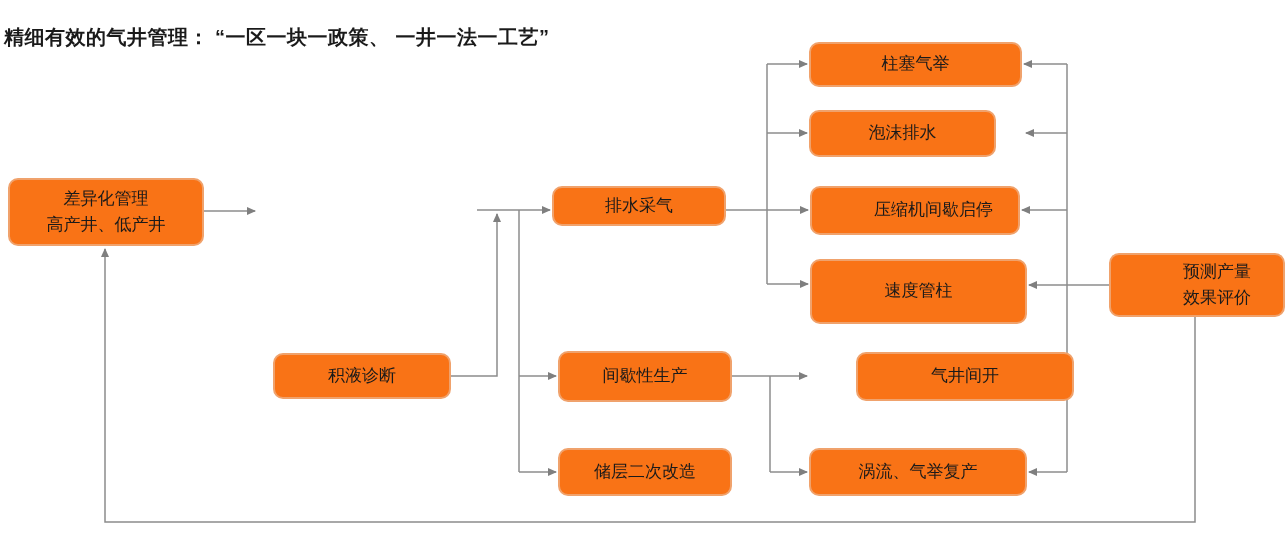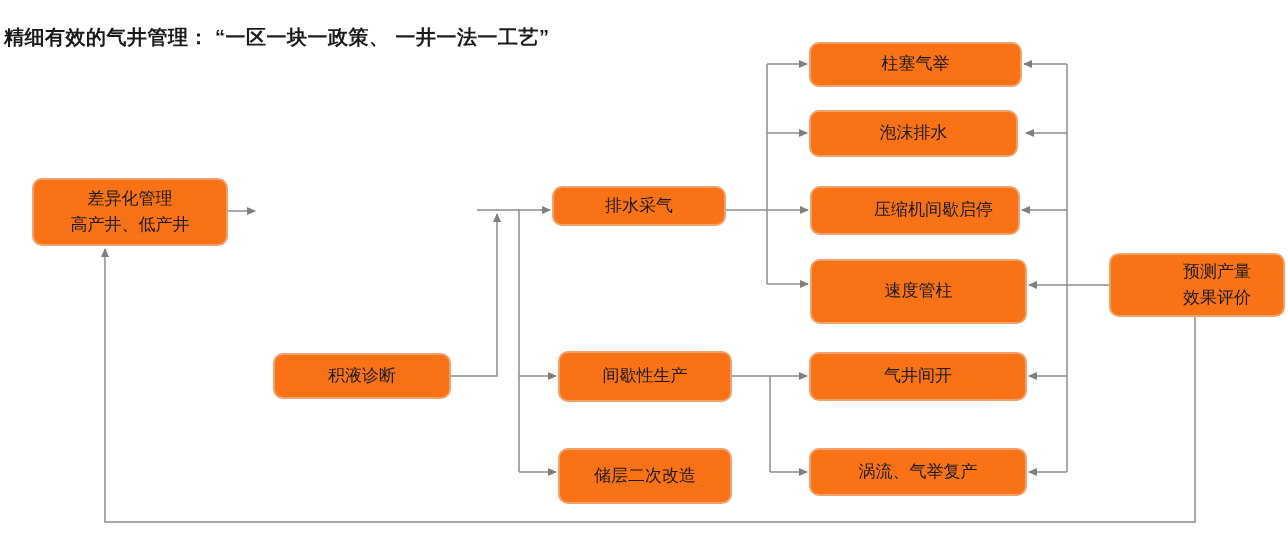--- a/index.html
+++ b/index.html
@@ -41,31 +41,31 @@
     justify-content: center;
     text-align: center;
     color: #1a1a1a;
     font-size: 17px;
     line-height: 1.55;
     box-sizing: border-box;
   }
   .node span { white-space: pre-line; }
 
   
-  .n-diff       { left:8px;    top:178px; width:196px; height:68px;margin-left:24px; }
+  .n-diff       { left:8px;    top:178px; width:196px; height:68px; }
   .n-matrix     { left:257px;  top:176px; width:220px; height:68px; }
   .n-liquid     { left:273px;  top:353px; width:178px; height:46px; }
   .n-drainage   { left:552px;  top:186px; width:174px; height:40px; }
   .n-intermit   { left:558px;  top:351px; width:174px; height:51px; }
-  .n-reservoir  { left:558px;  top:448px; width:174px; height:56px; }
+  .n-reservoir  { left:558px;  top:448px; width:174px; height:48px; }
   .n-plunger    { left:809px;  top:42px;  width:213px; height:45px; }
-  .n-foam       { left:809px;  top:110px; width:209px; height:47px; }
+  .n-foam       { left:809px;  top:110px; width:187px; height:47px; }
   .n-compressor { left:810px;  top:186px; width:210px; height:49px;padding-left:37px; }
   .n-velocity   { left:810px;  top:259px; width:217px; height:65px; }
-  .n-wellopen   { left:809px;  top:352px; width:218px; height:49px; }
+  .n-wellopen   { left:856px;  top:352px; width:218px; height:49px; }
   .n-vortex     { left:809px;  top:448px; width:218px; height:48px; }
   .n-predict    { left:1109px; top:253px; width:176px; height:64px;padding-left:40px; }
 </style>
 </head>
 <body>
 
 <div id="canvas">
 
   <div class="title">精细有效的气井管理： “一区一块一政策、 一井一法一工艺”</div>
 

